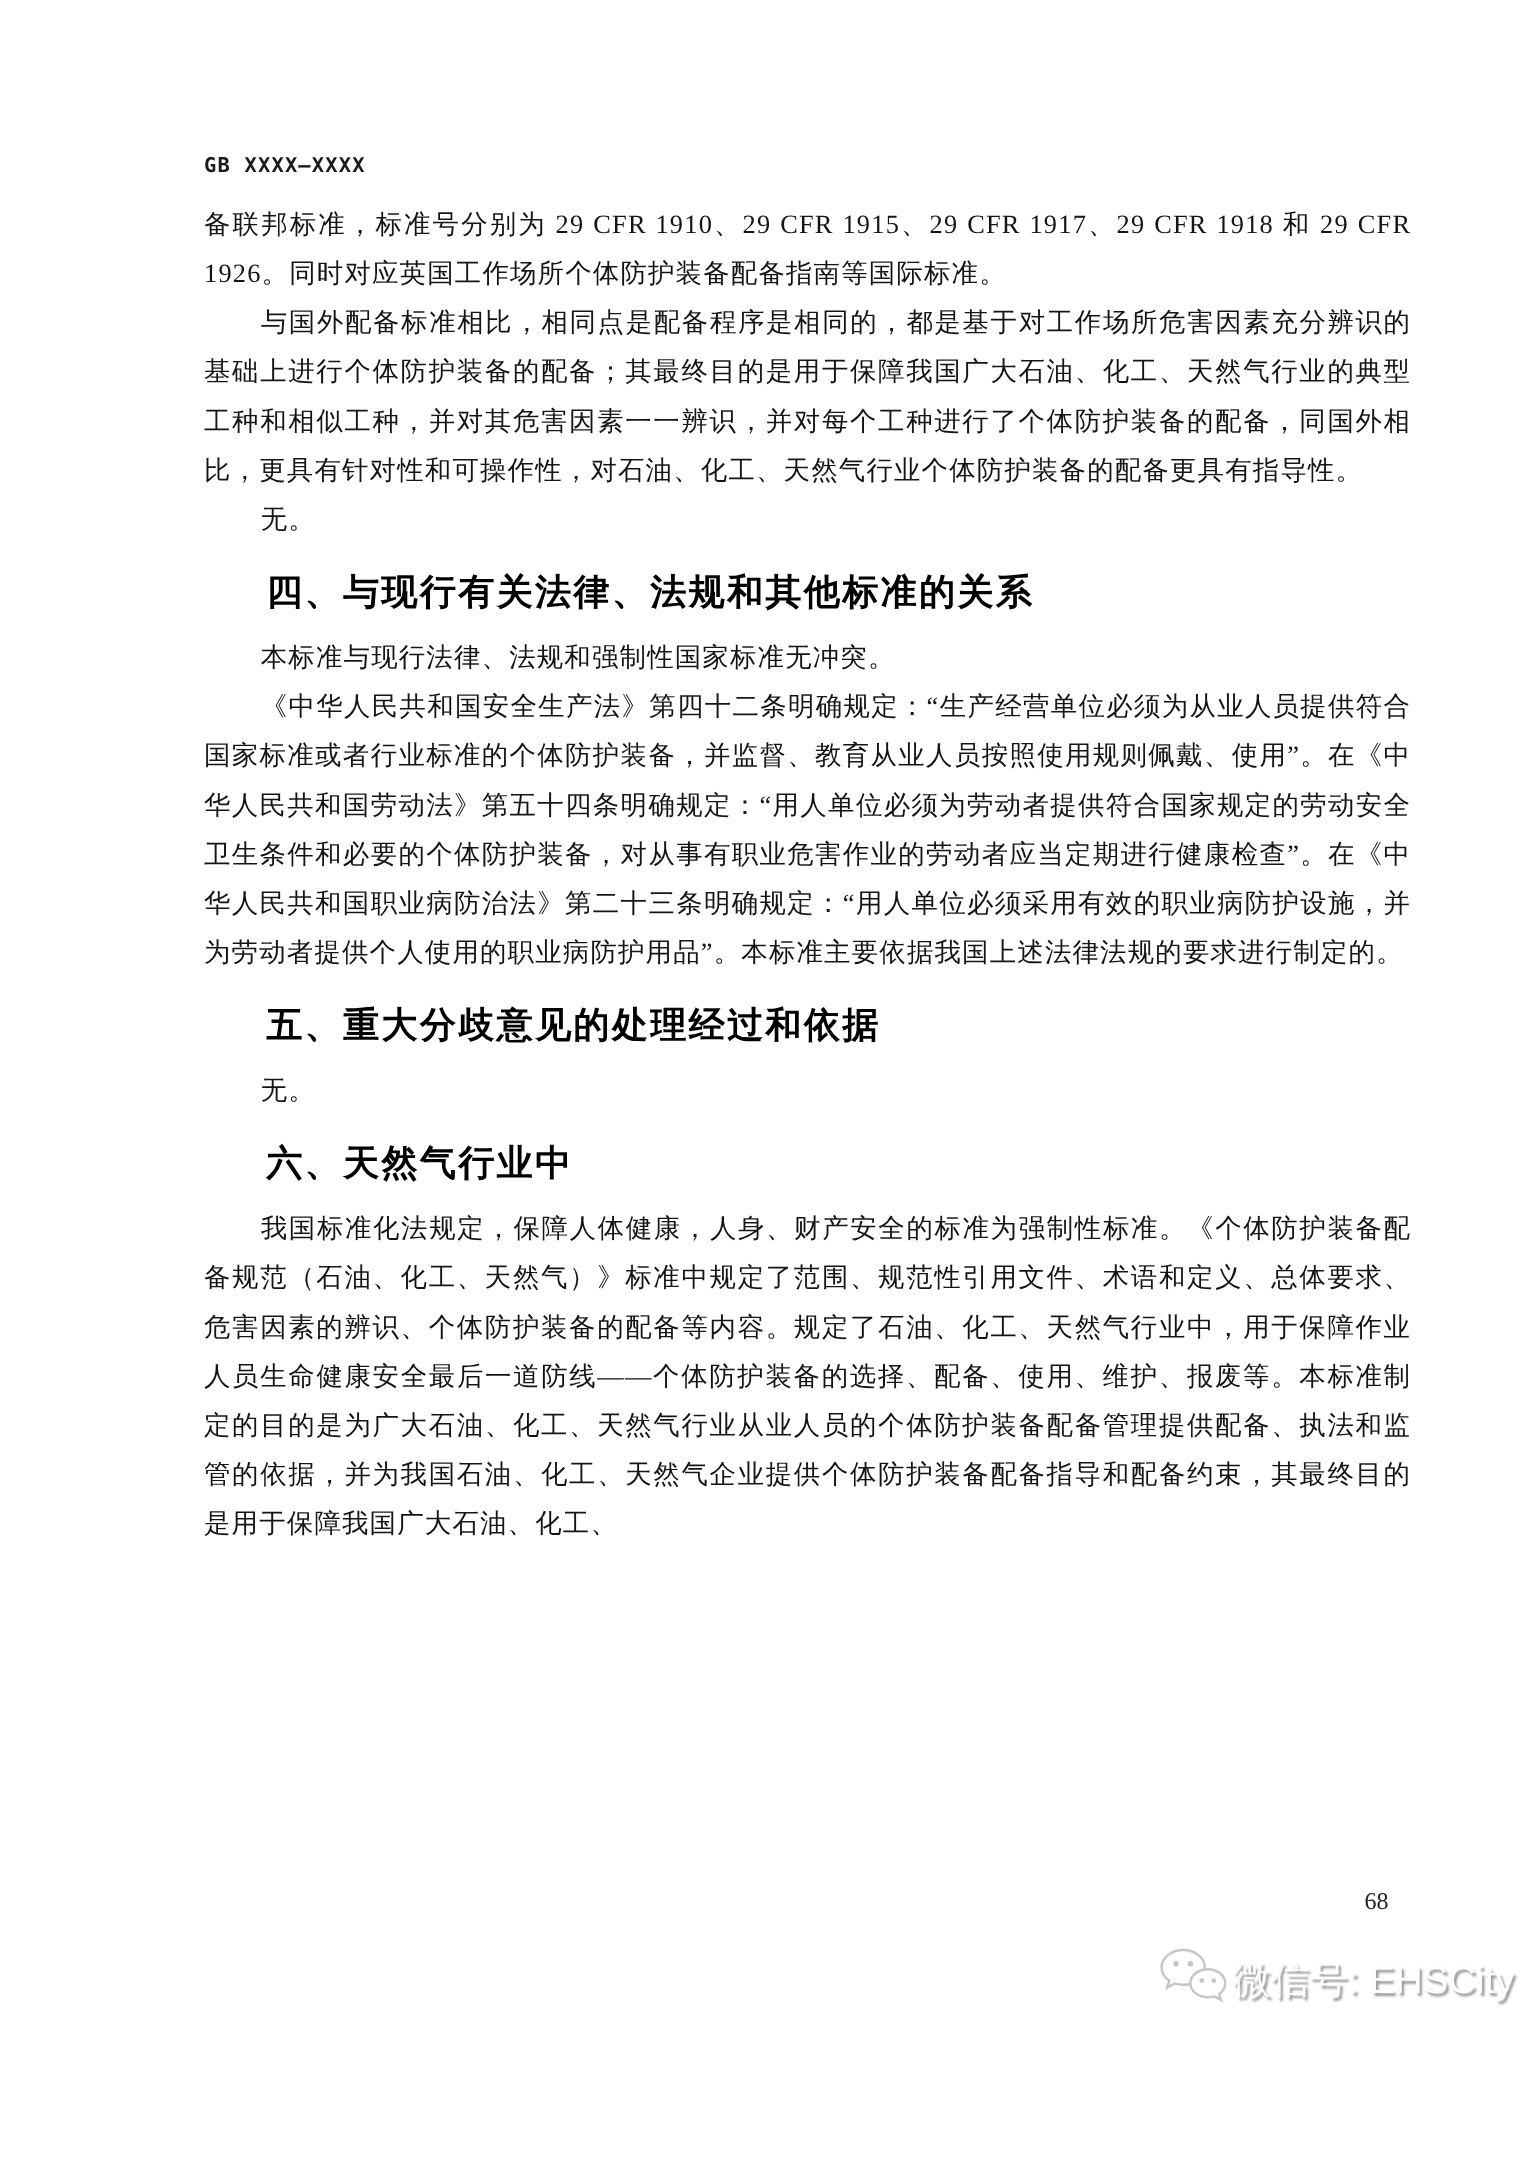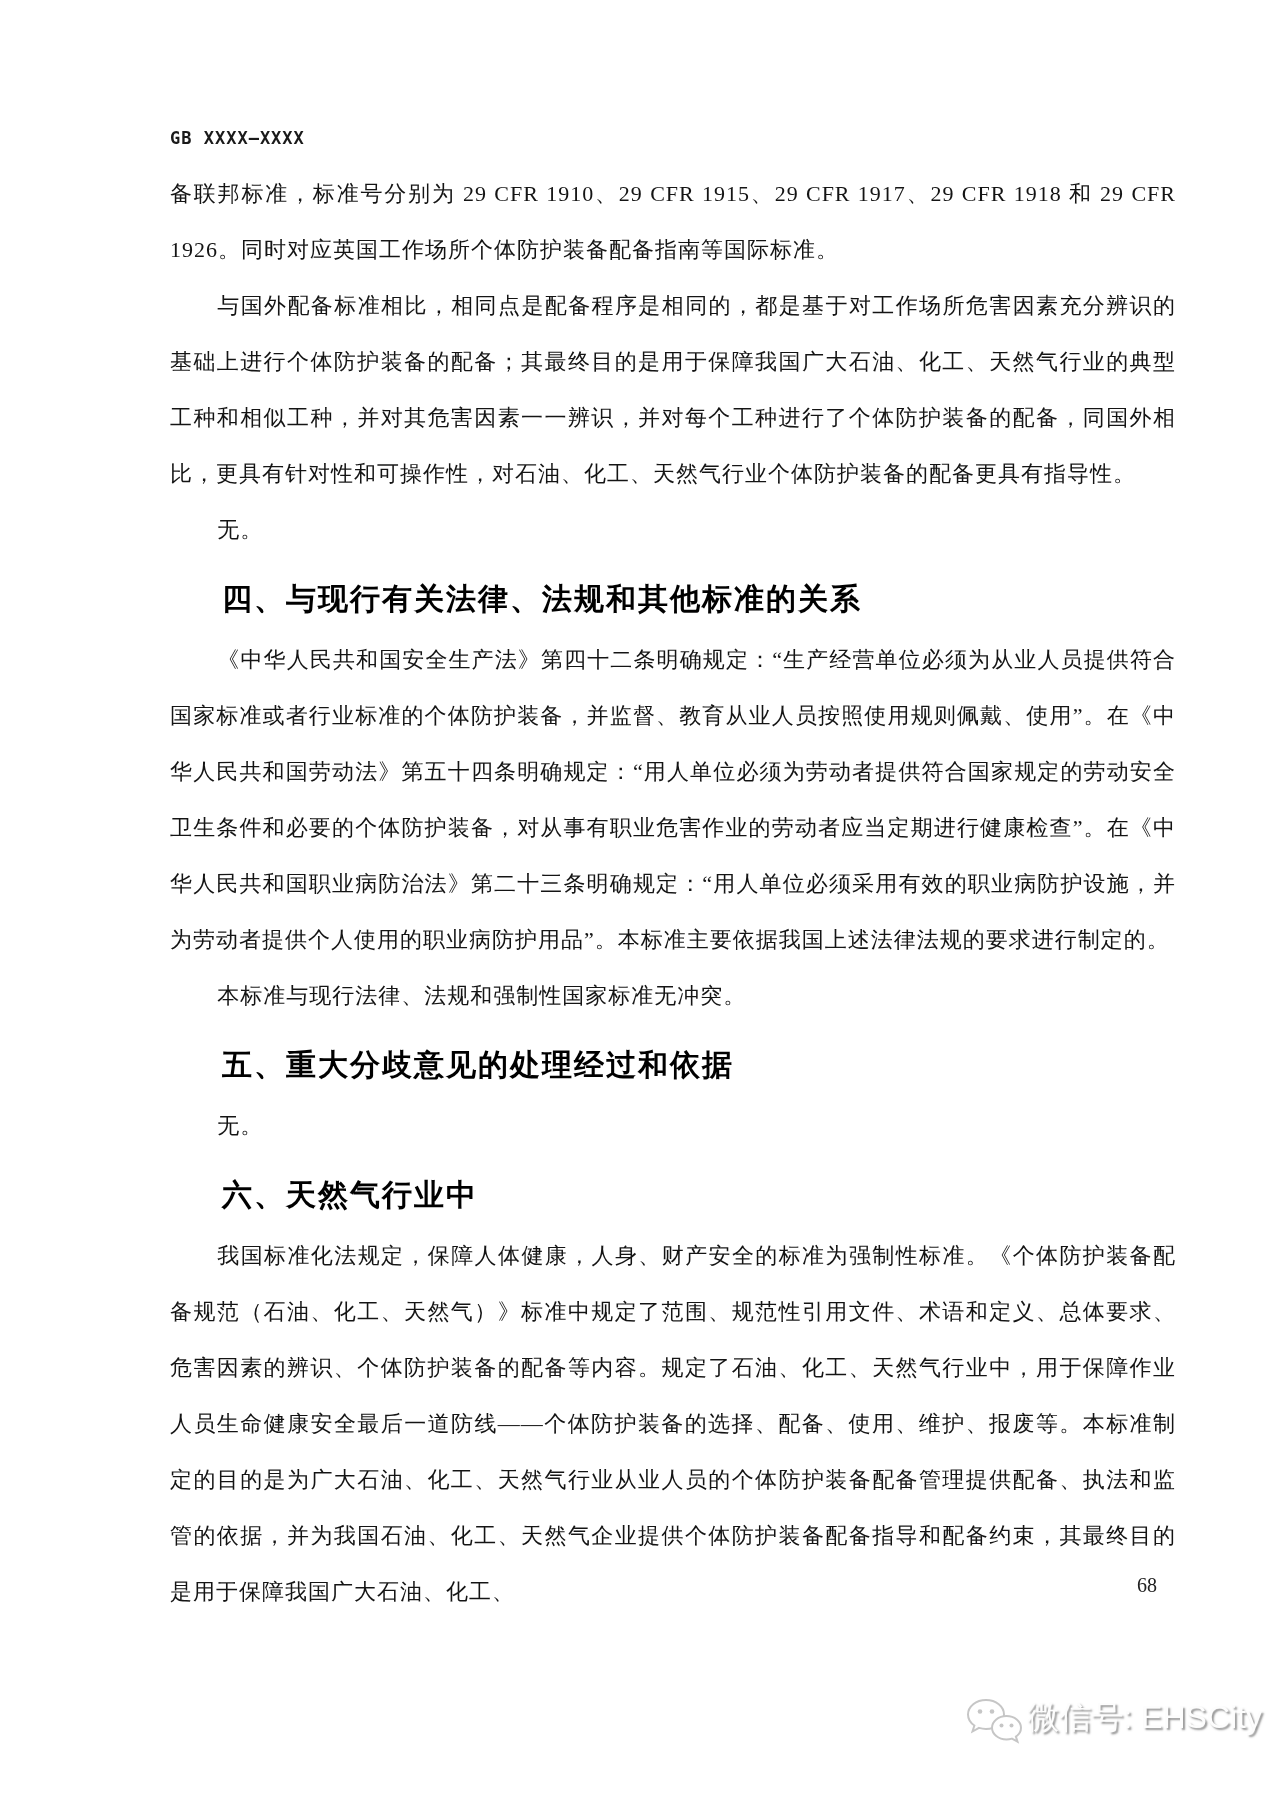--- a/index.html
+++ b/index.html
@@ -20,21 +20,21 @@
     font-family: "DejaVu Sans Mono", monospace;
     font-weight: 700;
     font-size: 17px;
     letter-spacing: 1px;
     color: #1a1a1a;
     margin: 0 0 18px 0;
   }
   p.body {
     margin: 0;
     font-size: 22px;
-    line-height: 56px;
+    line-height: 41px;
     letter-spacing: 1px;
     text-align: justify;
     text-justify: inter-ideograph;
     color: #141414;
   }
   p.indent { text-indent: 2.15em; }
   h3.sub-heading {
     margin: 26px 0 10px 0;
     padding-left: 54px;
     font-family: "Liberation Sans", sans-serif;
@@ -57,24 +57,24 @@
   .page-number {
     position: absolute;
     top: 1572px;
     left: 1117px;
     font-size: 20px;
     line-height: 26px;
     color: #222222;
   }
   .watermark {
     position: absolute;
-    top: 1696px;
+    top: 1621px;
     right: 38px;
     display: flex;
-    align-items: flex-start;
+    align-items: flex-end;
     gap: 4px;
     user-select: none;
   }
   .watermark .wm-text {
     font-family: "Liberation Sans", sans-serif;
     font-size: 32px;
     font-weight: 400;
     color: #fdfdfd;
     text-shadow: 2px 2px 2px rgba(130,130,130,0.85), -1px -1px 0 #ffffff;
     white-space: nowrap;
@@ -91,23 +91,23 @@
 
     <p class="body">备联邦标准，标准号分别为 29 CFR 1910、29 CFR 1915、29 CFR 1917、29 CFR 1918 和 29 CFR 1926。同时对应英国工作场所个体防护装备配备指南等国际标准。</p>
 
     <p class="body indent">与国外配备标准相比，相同点是配备程序是相同的，都是基于对工作场所危害因素充分辨识的基础上进行个体防护装备的配备；其最终目的是用于保障我国广大石油、化工、天然气行业的典型工种和相似工种，并对其危害因素一一辨识，并对每个工种进行了个体防护装备的配备，同国外相比，更具有针对性和可操作性，对石油、化工、天然气行业个体防护装备的配备更具有指导性。</p>
 
 
     <p class="body indent">无。</p>
 
     <h2 class="main-heading">四、与现行有关法律、法规和其他标准的关系</h2>
 
+    <p class="body indent">本标准与现行法律、法规和强制性国家标准无冲突。</p>
+
     <p class="body indent">《中华人民共和国安全生产法》第四十二条明确规定：“生产经营单位必须为从业人员提供符合国家标准或者行业标准的个体防护装备，并监督、教育从业人员按照使用规则佩戴、使用”。在《中华人民共和国劳动法》第五十四条明确规定：“用人单位必须为劳动者提供符合国家规定的劳动安全卫生条件和必要的个体防护装备，对从事有职业危害作业的劳动者应当定期进行健康检查”。在《中华人民共和国职业病防治法》第二十三条明确规定：“用人单位必须采用有效的职业病防护设施，并为劳动者提供个人使用的职业病防护用品”。本标准主要依据我国上述法律法规的要求进行制定的。</p>
-
-    <p class="body indent">本标准与现行法律、法规和强制性国家标准无冲突。</p>
 
     <h2 class="main-heading">五、重大分歧意见的处理经过和依据</h2>
 
     <p class="body indent">无。</p>
 
     <h2 class="main-heading">六、天然气行业中</h2>
 
     <p class="body indent">我国标准化法规定，保障人体健康，人身、财产安全的标准为强制性标准。《个体防护装备配备规范（石油、化工、天然气）》标准中规定了范围、规范性引用文件、术语和定义、总体要求、危害因素的辨识、个体防护装备的配备等内容。规定了石油、化工、天然气行业中，用于保障作业人员生命健康安全最后一道防线——个体防护装备的选择、配备、使用、维护、报废等。本标准制定的目的是为广大石油、化工、天然气行业从业人员的个体防护装备配备管理提供配备、执法和监管的依据，并为我国石油、化工、天然气企业提供个体防护装备配备指导和配备约束，其最终目的是用于保障我国广大石油、化工、</p>
 
   </div>

